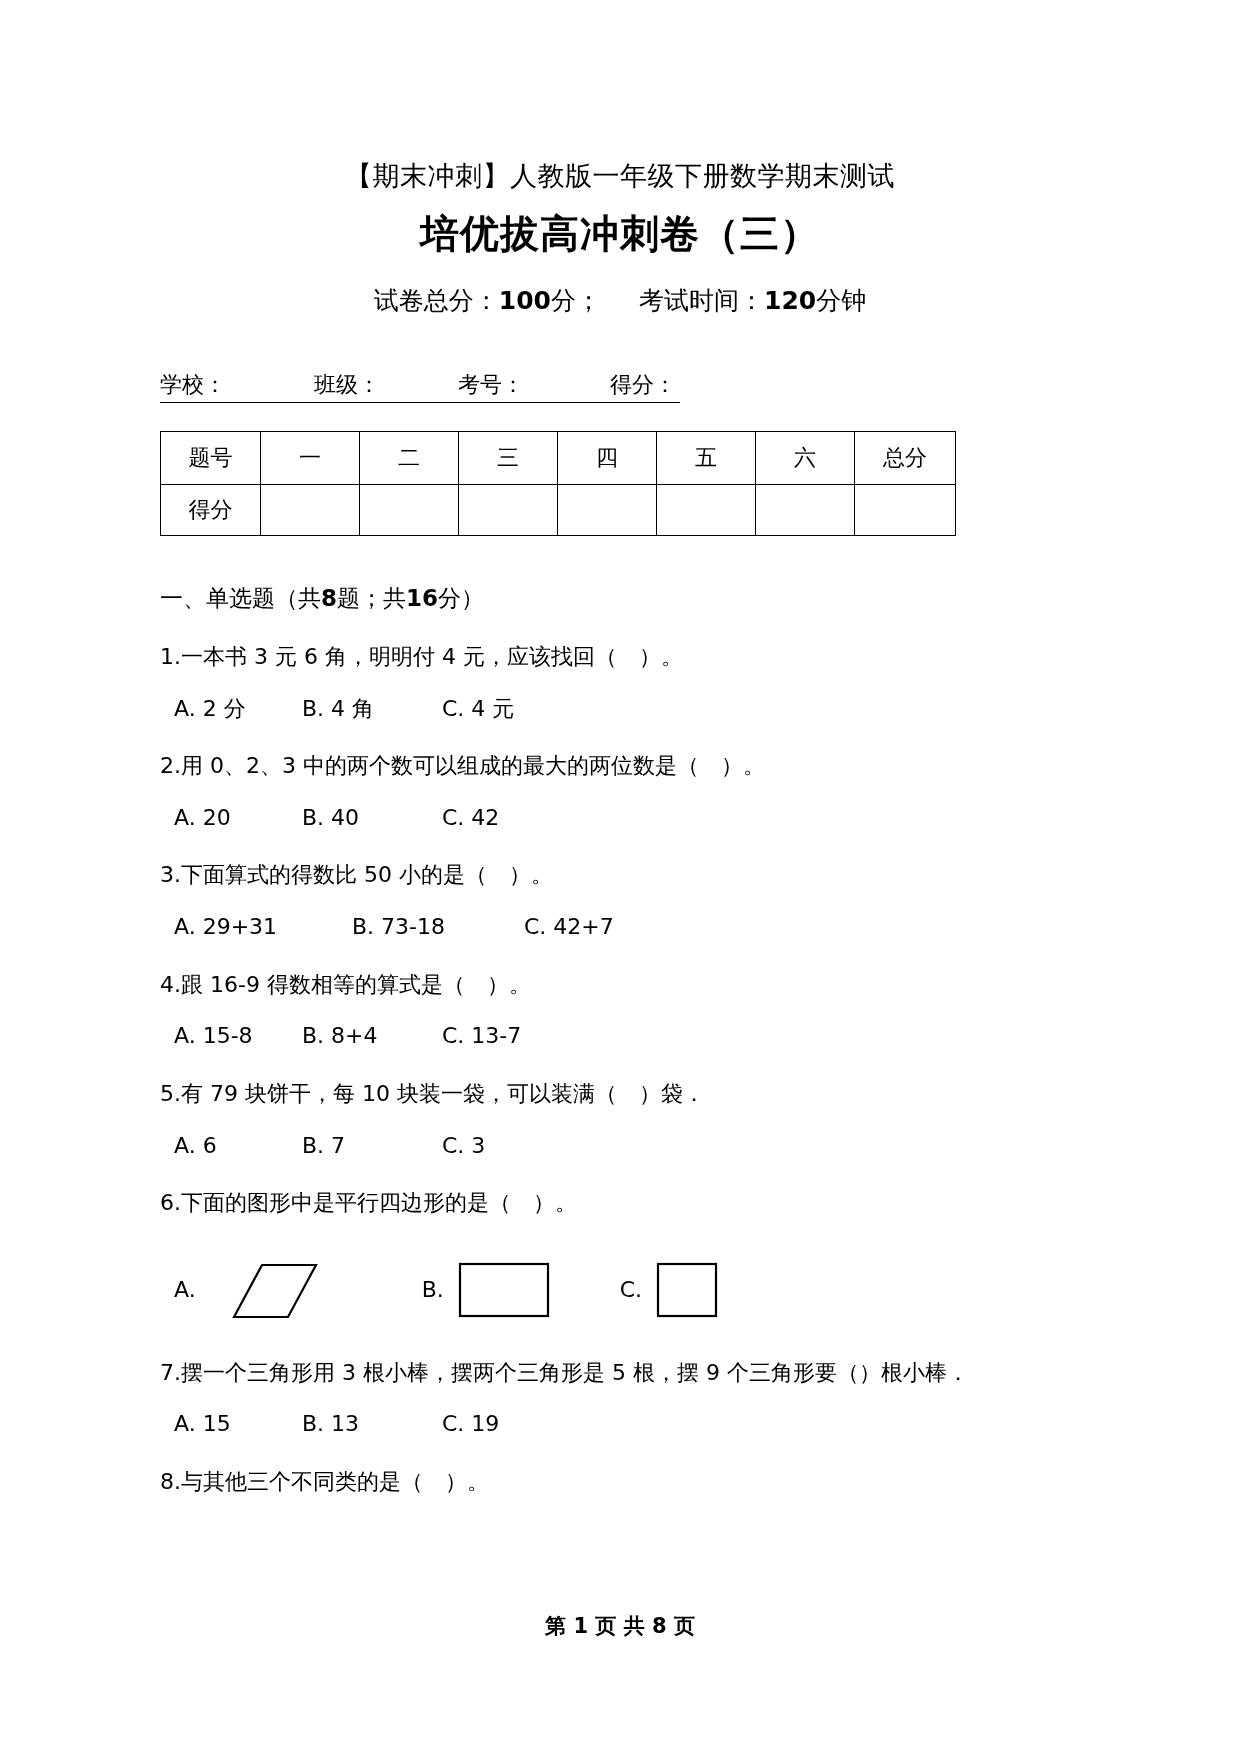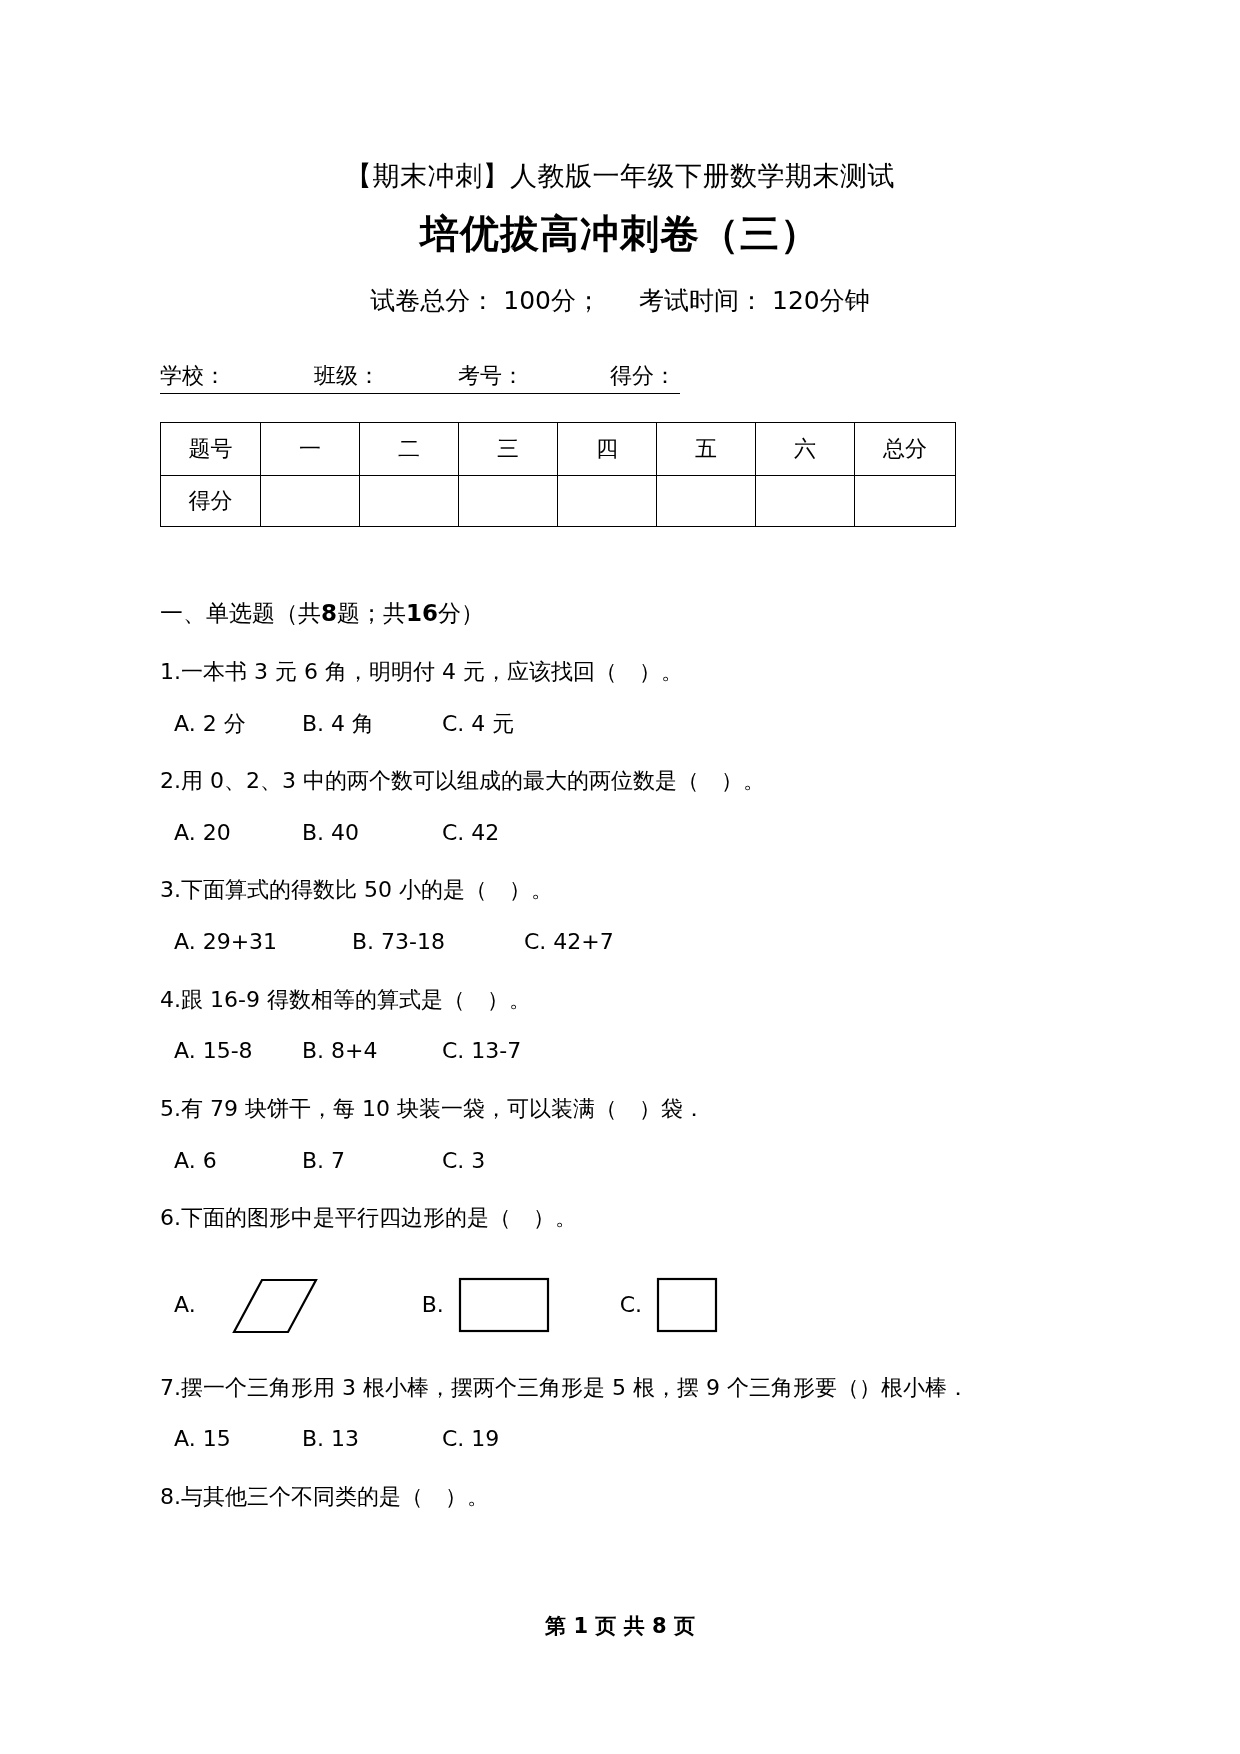--- a/index.html
+++ b/index.html
@@ -39,22 +39,21 @@
     line-height: 1.5;
     margin-top: 10px;
     letter-spacing: 1px;
   }
   .header-line3 {
     font-size: 25px;
     margin-top: 18px;
     line-height: 1.5;
   }
   .header-line3 .b {
-    font-weight: normal;
-    margin-left: 8px;
+    font-weight: bold;
   }
   .gap-wide {
     display: inline-block;
     width: 38px;
   }
 
   
   .info-row {
     margin-top: 42px;
     font-size: 22px;
@@ -62,20 +61,21 @@
     align-items: flex-end;
   }
   .info-field {
     display: inline-flex;
     align-items: flex-end;
     border-bottom: 1.6px solid #000;
     padding-bottom: 2px;
   }
   .info-field .lbl {
     white-space: nowrap;
+    margin-top: 9px;
   }
   .info-field .blank-school { display: inline-block; width: 88px; }
   .info-field .blank-class  { display: inline-block; width: 78px; }
   .info-field .blank-exam   { display: inline-block; width: 86px; }
   .info-field .blank-score  { display: inline-block; width: 4px; }
 
   
   .score-table {
     margin-top: 28px;
     width: 795px;
@@ -91,21 +91,21 @@
   }
   .score-table td.head-cell {
     height: 50px;
   }
   .score-table col.c-label { width: 100px; }
   .score-table col.c-num   { width: 99px; }
   .score-table col.c-total { width: 101px; }
 
   
   .section-title {
-    margin-top: 68px;
+    margin-top: 44px;
     font-size: 23px;
     line-height: 1.6;
   }
   .section-title .b { font-weight: bold; }
 
   .question {
     font-size: 22px;
     line-height: 1.62;
     margin-top: 22px;
   }

